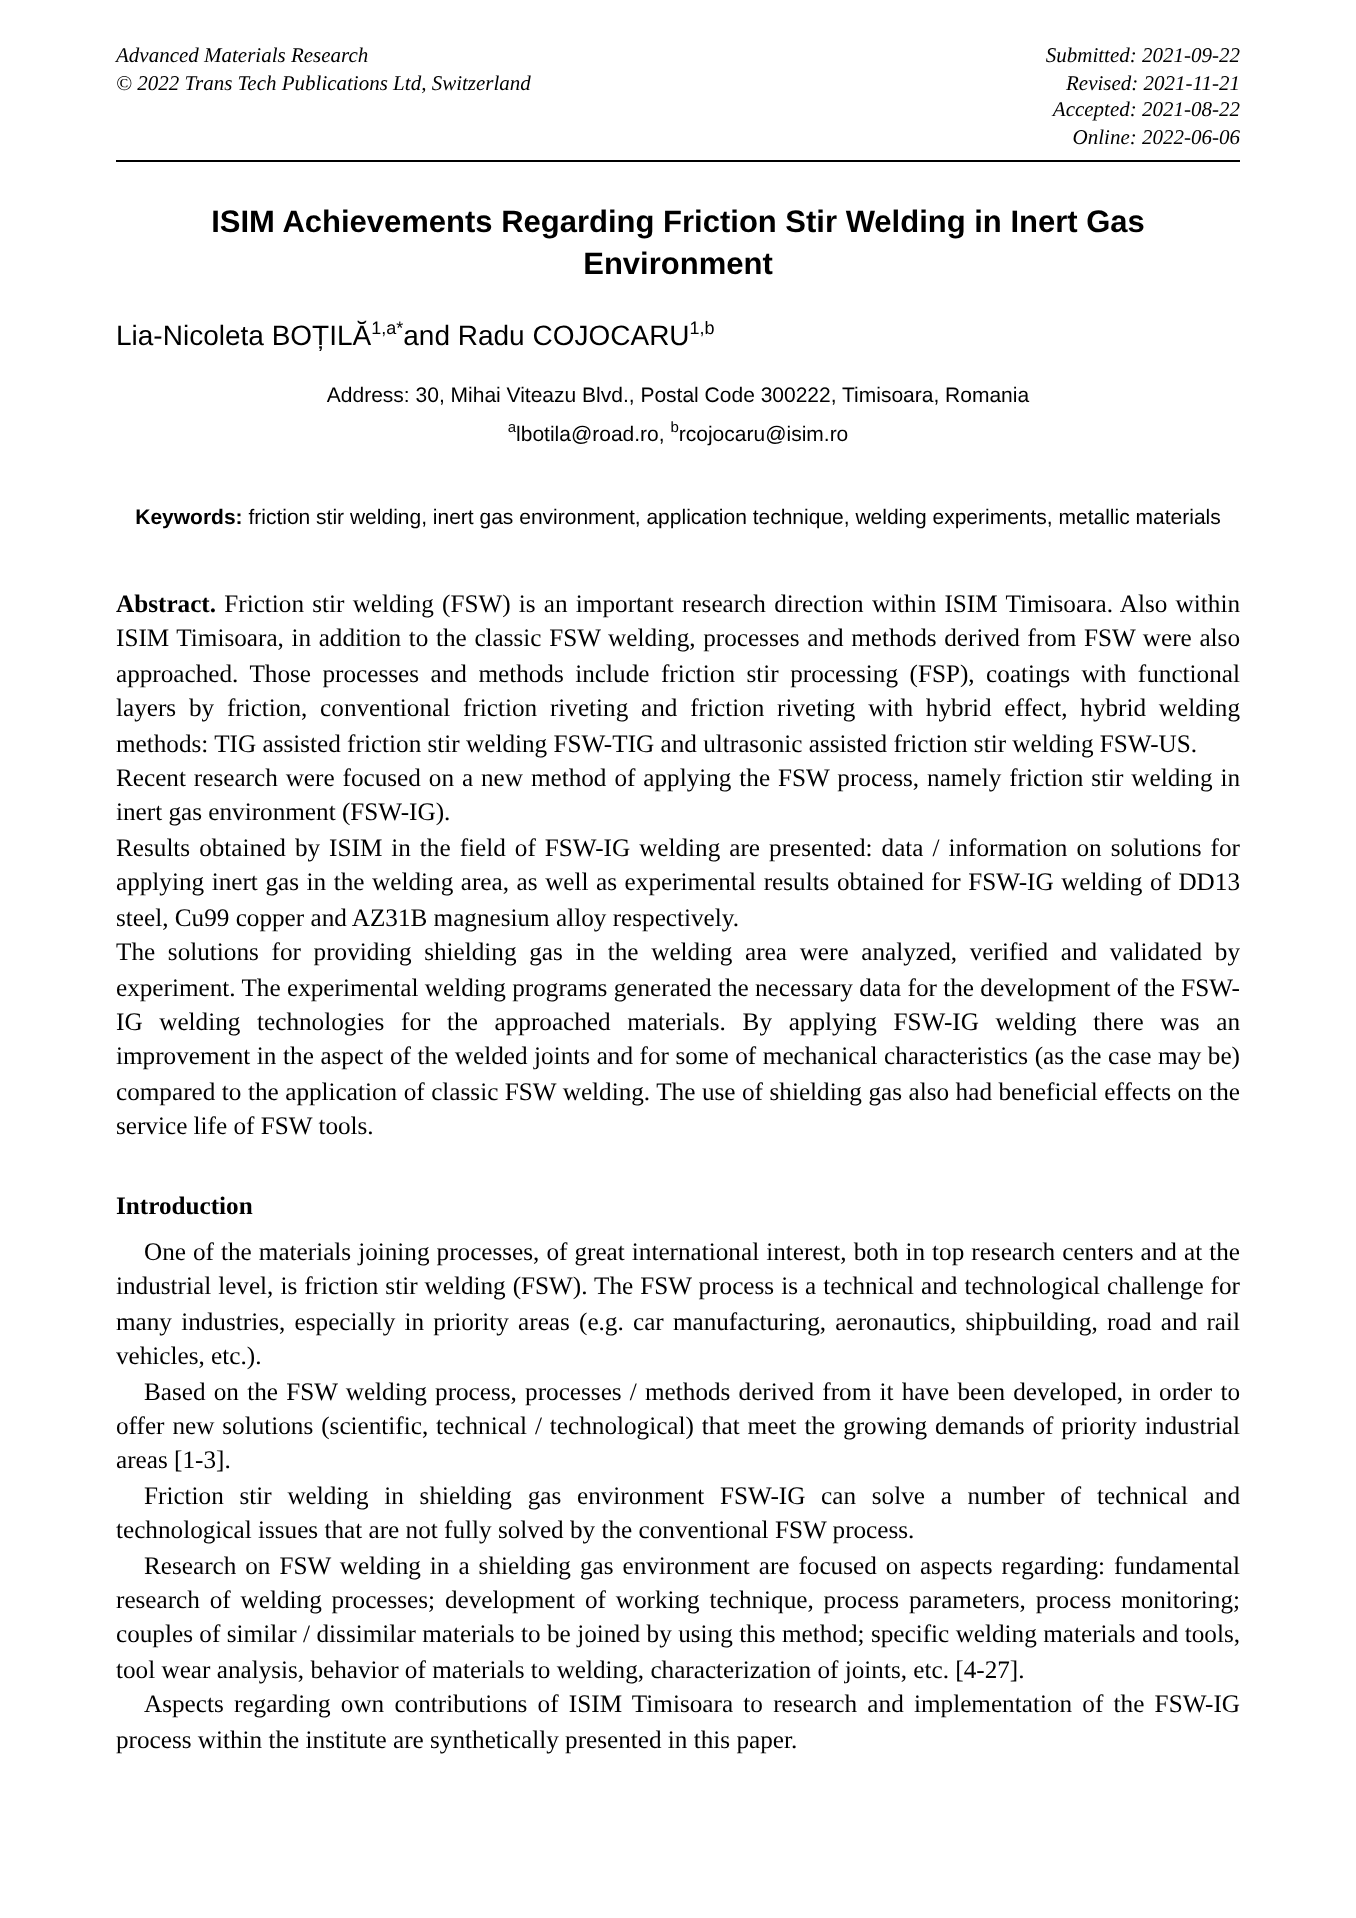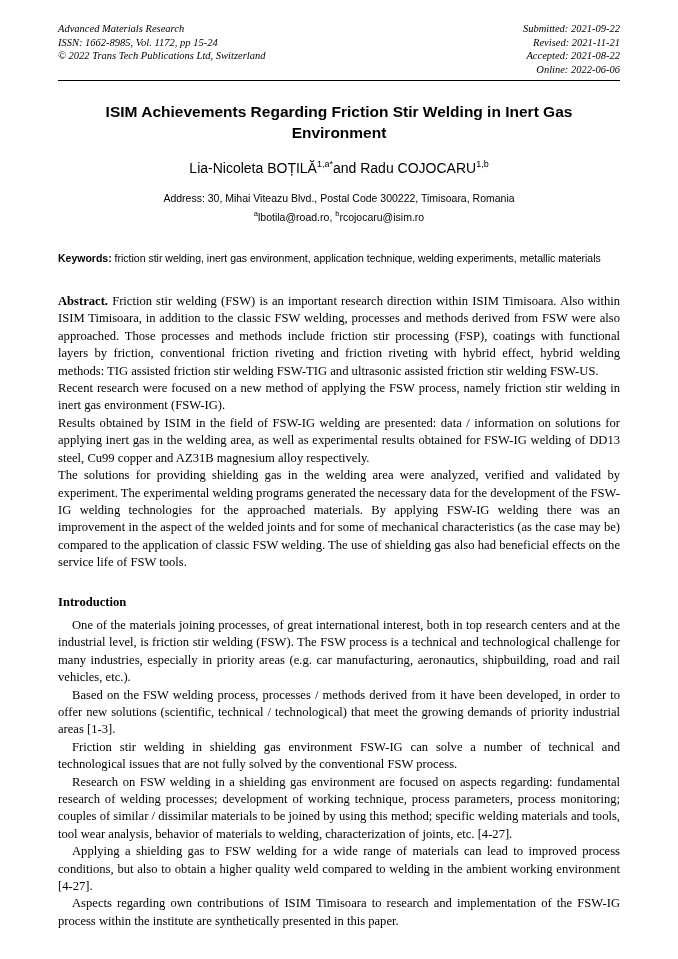--- a/index.html
+++ b/index.html
@@ -50,21 +50,21 @@
   
   .title {
     text-align: center;
     font-family: "Liberation Sans", sans-serif;
     font-weight: bold;
     font-size: 15.5px;
     line-height: 21px;
     margin: 0 14px 12px 14px;
   }
   .authors {
-    text-align: center;
+    text-align: left;
     font-family: "Liberation Sans", sans-serif;
     font-size: 14px;
     line-height: 18px;
     margin-bottom: 14px;
   }
   .authors sup {
     font-size: 9px;
   }
   .affil {
     text-align: center;
@@ -91,21 +91,21 @@
   }
   .emails sup {
     font-size: 7.5px;
   }
 
   
   .keywords {
     font-family: "Liberation Sans", sans-serif;
     font-size: 10.5px;
     line-height: 14.5px;
-    text-align: left;
+    text-align: center;
     margin-bottom: 28px;
   }
   .keywords .kw-label {
     font-weight: bold;
   }
 
   
   .abstract {
     font-size: 12.6px;
     line-height: 17.4px;
@@ -139,21 +139,20 @@
 </style>
 </head>
 <body>
 
 <div class="page">
   <div class="content">
 
     <div class="header">
       <div class="header-left">
         <div>Advanced Materials Research</div>
-        <div>ISSN: 1662-8985, Vol. 1172, pp 15-24</div>
         <div>© 2022 Trans Tech Publications Ltd, Switzerland</div>
       </div>
       <div class="header-right">
         <div>Submitted: 2021-09-22</div>
         <div>Revised: 2021-11-21</div>
         <div>Accepted: 2021-08-22</div>
         <div>Online: 2022-06-06</div>
       </div>
     </div>
 
@@ -180,18 +179,17 @@
       <p>Results obtained by ISIM in the field of FSW-IG welding are presented: data / information on solutions for applying inert gas in the welding area, as well as experimental results obtained for FSW-IG welding of DD13 steel, Cu99 copper and AZ31B magnesium alloy respectively.</p>
       <p>The solutions for providing shielding gas in the welding area were analyzed, verified and validated by experiment. The experimental welding programs generated the necessary data for the development of the FSW-IG welding technologies for the approached materials. By applying FSW-IG welding there was an improvement in the aspect of the welded joints and for some of mechanical characteristics (as the case may be) compared to the application of classic FSW welding. The use of shielding gas also had beneficial effects on the service life of FSW tools.</p>
     </div>
 
     <div class="section-heading">Introduction</div>
     <div class="body-text">
       <p class="indent">One of the materials joining processes, of great international interest, both in top research centers and at the industrial level, is friction stir welding (FSW). The FSW process is a technical and technological challenge for many industries, especially in priority areas (e.g. car manufacturing, aeronautics, shipbuilding, road and rail vehicles, etc.).</p>
       <p class="indent">Based on the FSW welding process, processes / methods derived from it have been developed, in order to offer new solutions (scientific, technical / technological) that meet the growing demands of priority industrial areas [1-3].</p>
       <p class="indent">Friction stir welding in shielding gas environment FSW-IG can solve a number of technical and technological issues that are not fully solved by the conventional FSW process.</p>
       <p class="indent">Research on FSW welding in a shielding gas environment are focused on aspects regarding: fundamental research of welding processes; development of working technique, process parameters, process monitoring; couples of similar / dissimilar materials to be joined by using this method; specific welding materials and tools, tool wear analysis, behavior of materials to welding, characterization of joints, etc. [4-27].</p>
-      <p class="indent">Applying a shielding gas to FSW welding for a wide range of materials can lead to improved process conditions, but also to obtain a higher quality weld compared to welding in the ambient working environment [4-27].</p>
       <p class="indent">Aspects regarding own contributions of ISIM Timisoara to research and implementation of the FSW-IG process within the institute are synthetically presented in this paper.</p>
     </div>
 
   </div>
 </div>
 
 </body></html>

